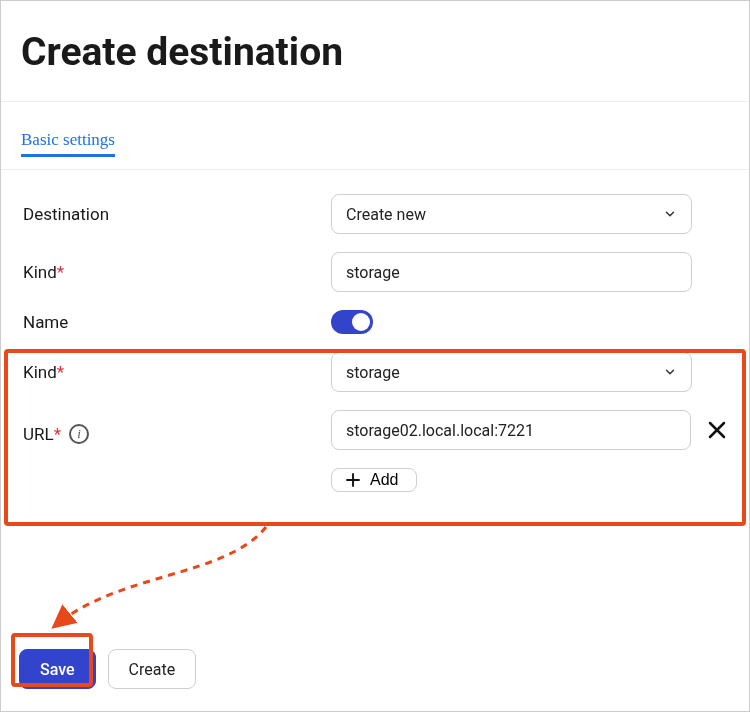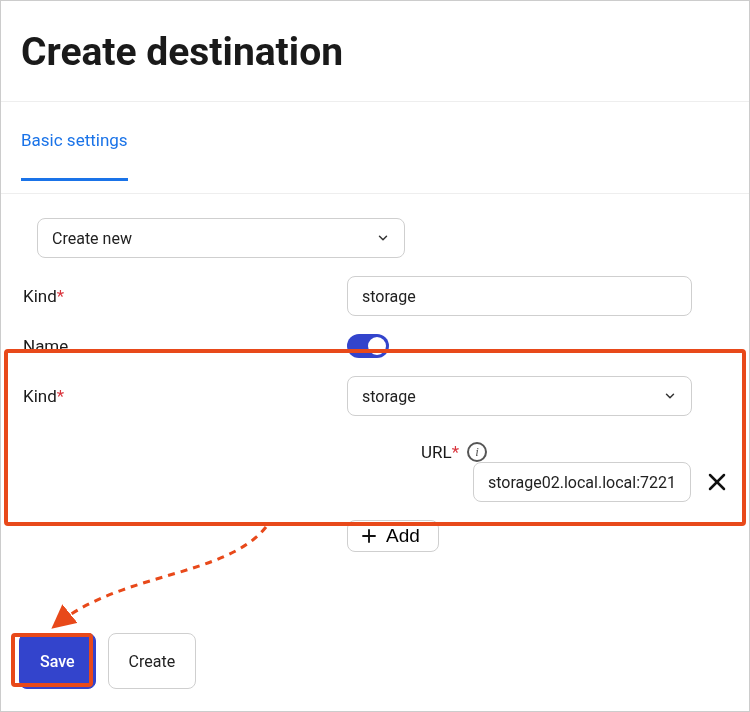--- a/index.html
+++ b/index.html
@@ -31,24 +31,25 @@
     margin: 0 -20px 0 -20px;
   }
   .tabs {
     display: flex;
     gap: 36px;
     margin-top: 28px;
     margin-bottom: 12px;
   }
   .tab {
     font-size: 17px;
-    padding-bottom: 28px;
+    padding-bottom: 4px;
     cursor: pointer;
     color: #333;
     border-bottom: 3px solid transparent;
+    font-family: Liberation Serif, serif;
   }
   .tab.active {
     color: #1a73e8;
     border-bottom-color: #1a73e8;
   }
   .hr2 {
     border: none;
     border-top: 1px solid #eee;
     margin: 0 -20px 24px -20px;
   }
@@ -69,21 +70,20 @@
     gap: 8px;
     flex-shrink: 0;
     padding-left: 2px;
   }
   .req { color: #d9363e; }
   .ctrl-col {
     flex: 1;
     display: flex;
     align-items: center;
     gap: 10px;
-    margin-left: 16px;
   }
   .select, .input {
     width: 100%;
     height: 40px;
     border: 1px solid #cfcfcf;
     border-radius: 8px;
     padding: 0 14px;
     font-size: 16px;
     color: #222;
     background: #fff;
@@ -131,44 +131,44 @@
     width: 100%;
   }
   .url-line .input { flex: 1; max-width: 368px; }
   .remove-x {
     width: 24px; height: 24px;
     cursor: pointer;
     flex-shrink: 0;
   }
   .url-extra-col { width: 30px; }
   .add-btn {
-    height: 32px;
+    height: 24px;
     border: 1px solid #cfcfcf;
     border-radius: 8px;
     background: #fff;
     padding: 0 18px 0 12px;
-    font-size: 19px;
+    font-size: 16px;
     display: inline-flex;
     align-items: center;
     gap: 8px;
     cursor: pointer;
   }
   .plus {
     width: 18px; height: 18px;
   }
   .footer {
     position: absolute;
     left: 18px;
     bottom: 22px;
     display: flex;
     gap: 12px;
     align-items: center;
   }
   .btn {
-    height: 56px;
+    height: 40px;
     border-radius: 8px;
     font-size: 16px;
     padding: 0 20px;
     display: inline-flex;
     align-items: center;
     justify-content: center;
     cursor: pointer;
   }
   .btn-primary {
     background: #3344cc;
@@ -211,20 +211,23 @@
     <hr class="hr">
 
     <div class="tabs">
       <div class="tab active">Basic settings</div>
     </div>
     <hr class="hr2">
 
     <div class="form-area">
 
       <div class="row">
+        <div class="label-col">
+          <span>Destination</span>
+        </div>
         <div class="ctrl-col">
           <div class="select">
             <span>Create new</span>
             <svg class="chev" viewBox="0 0 24 24" fill="none" stroke="#333" stroke-width="2.5" stroke-linecap="round" stroke-linejoin="round">
                 <polyline points="6 9 12 15 18 9"></polyline>
               </svg>
           </div>
           <div class="url-extra-col"></div>
         </div>
       </div>
@@ -260,21 +263,21 @@
           <div class="select">
             <span>storage</span>
             <svg class="chev" viewBox="0 0 24 24" fill="none" stroke="#333" stroke-width="2.5" stroke-linecap="round" stroke-linejoin="round">
                 <polyline points="6 9 12 15 18 9"></polyline>
               </svg>
           </div>
           <div class="url-extra-col"></div>
         </div>
       </div>
 
-      <div class="row" style="align-items:flex-end;flex-direction:column;">
+      <div class="row" style="align-items:center;">
         <div class="label-col" style="padding-top:8px;">
           <span><span>URL</span><span class="req">*</span></span>
           <span class="info-icon">i</span>
         </div>
         <div class="ctrl-col" style="flex-direction:column; align-items:stretch; gap:14px;">
           <div class="url-line">
             <div class="input">
               <span>storage02.local.local:7221</span>
             </div>
             <svg class="remove-x" viewBox="0 0 24 24" fill="none" stroke="#111" stroke-width="2.5" stroke-linecap="round">

